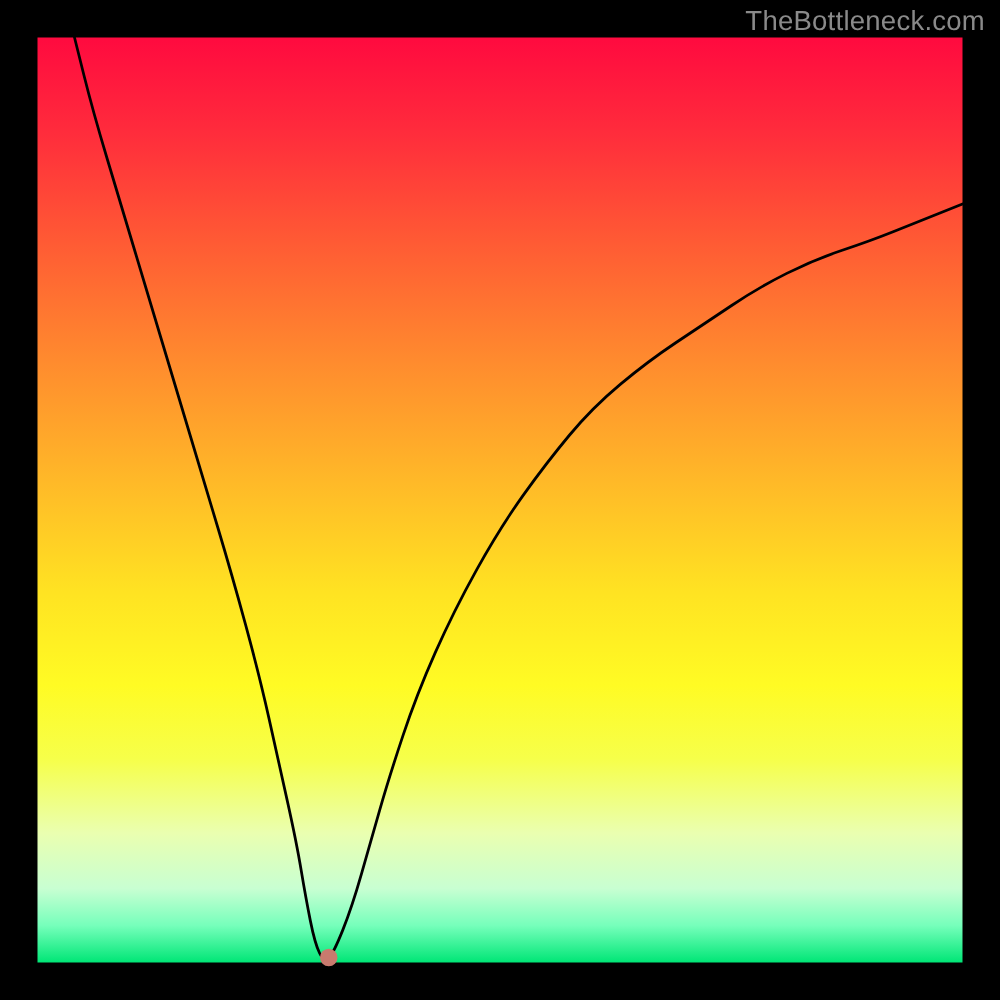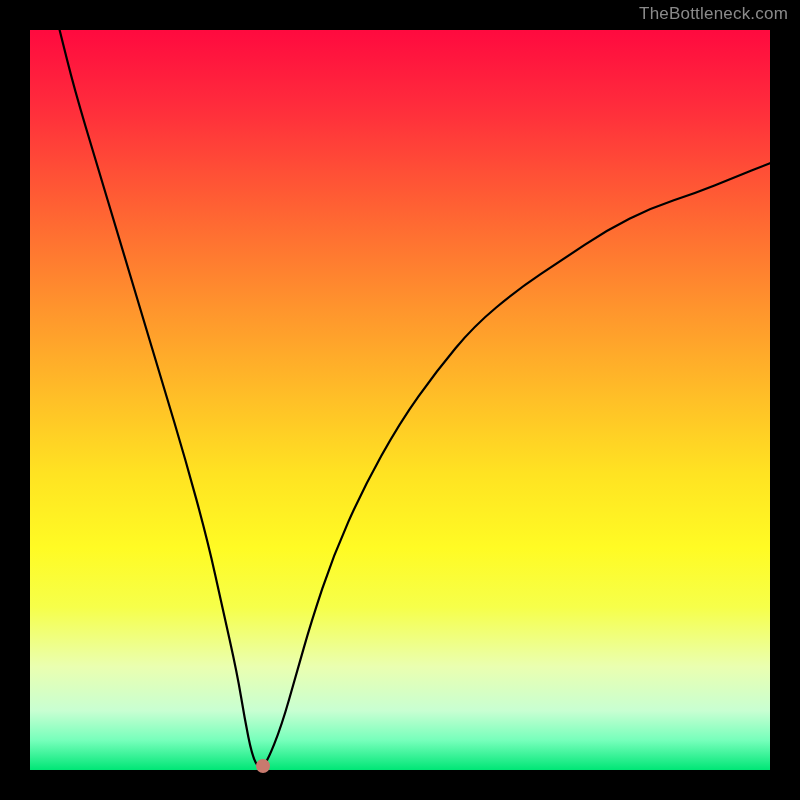--- a/index.html
+++ b/index.html
@@ -33,21 +33,21 @@
       #c8ffd2 92%,
       #76ffbb 96%,
       #00e676 100%
     );
   }
   .watermark {
     position: absolute;
     top: 4px;
     right: 12px;
     color: #8a8a8a;
-    font-size: 17px;
+    font-size: 22px;
     letter-spacing: 0.2px;
     font-weight: 400;
     -webkit-font-smoothing: antialiased;
   }
   svg.curve {
     position: absolute;
     top: 0; left: 0;
   }
   .marker {
     position: absolute;

